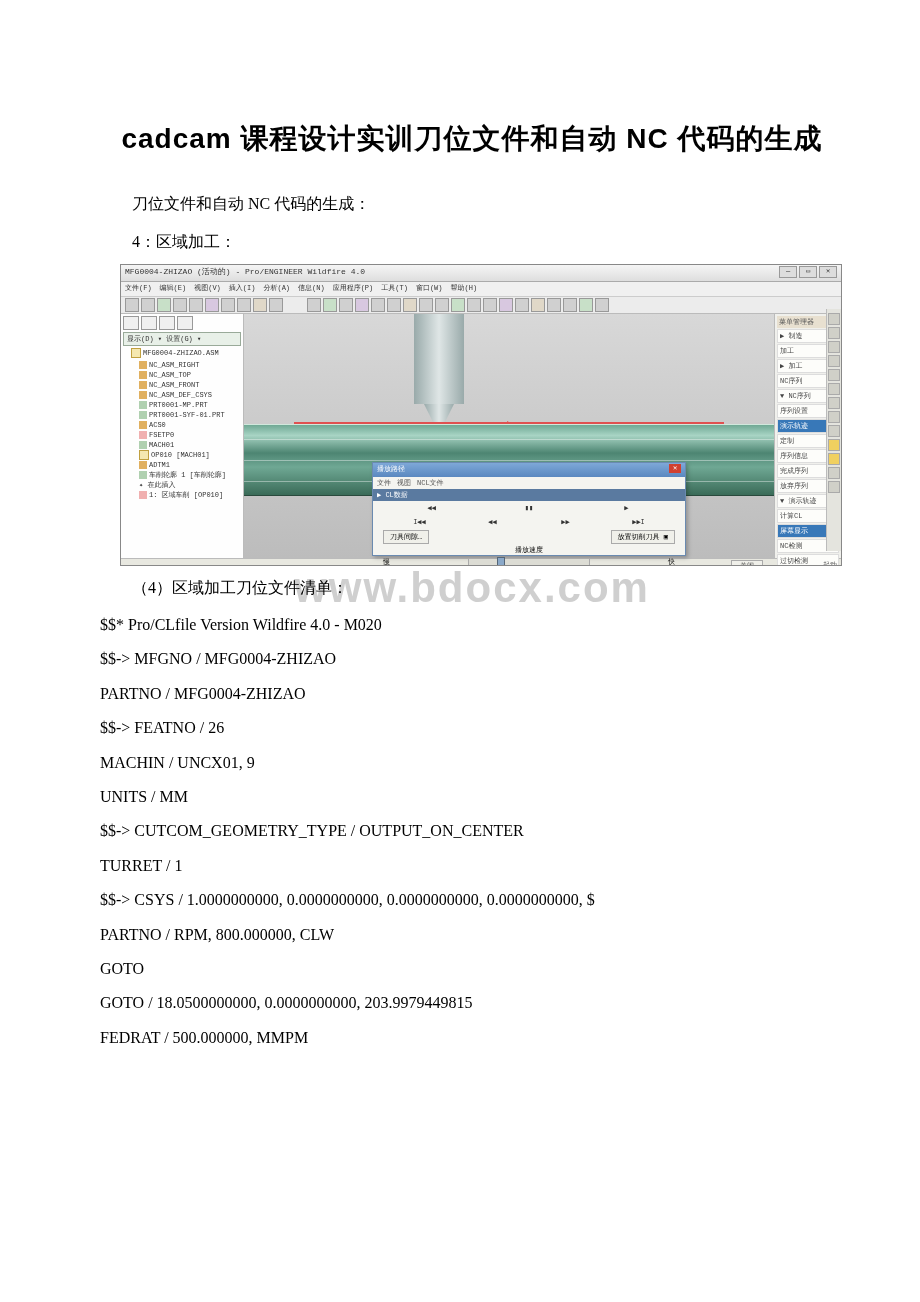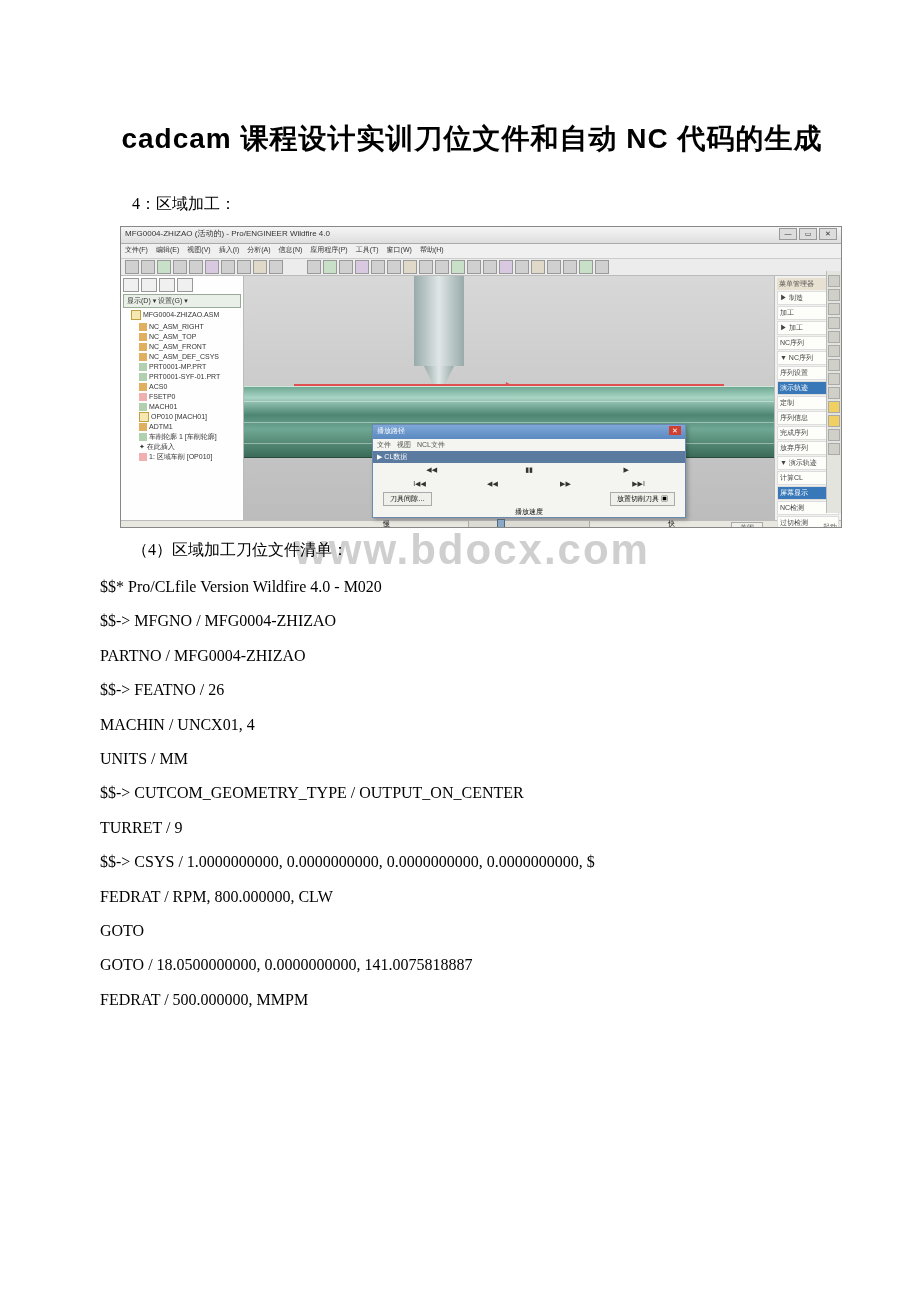--- a/index.html
+++ b/index.html
@@ -36,21 +36,21 @@
   .indent {
     text-indent: 1em;
   }
   .screenshot {
     width: 720px;
     height: 300px;
     margin: 6px 0 4px 20px;
     position: relative;
     background: #3b82f6;
     border: 1px solid #888;
-    font-family: Liberation Sans, sans-serif;
+    font-family: Liberation Mono, monospace;
     font-size: 8px;
     overflow: hidden;
   }
   .titlebar {
     height: 14px;
     background: linear-gradient(#f5f5f5, #dedede);
     border-bottom: 1px solid #aaa;
     font-size: 8px;
     padding: 1px 4px;
     color: #333;
@@ -178,20 +178,21 @@
   }
   .caption-row { position:relative; }
   .caption-row .body-text { position:relative; z-index:2; }
 </style>
 </head>
 <body>
 
 <div class="page">
   <h1>cadcam 课程设计实训刀位文件和自动 NC 代码的生成</h1>
 
+  <p class="body-text">刀位文件和自动 NC 代码的生成：</p>
 
   <p class="body-text">4：区域加工：</p>
 
   <div class="screenshot">
     <div class="titlebar">
       <span>MFG0004-ZHIZAO (活动的) - Pro/ENGINEER Wildfire 4.0</span>
       <span class="winbtns">
         <span class="winbtn">—</span>
         <span class="winbtn">▭</span>
         <span class="winbtn">✕</span>
@@ -360,22 +361,22 @@
 
   <div class="caption-row">
     <p class="body-text">（4）区域加工刀位文件清单：</p>
     <div class="watermark">www.bdocx.com</div>
   </div>
 
   <p class="code-line">$$* Pro/CLfile Version Wildfire 4.0 - M020</p>
   <p class="code-line">$$-&gt; MFGNO / MFG0004-ZHIZAO</p>
   <p class="code-line">PARTNO / MFG0004-ZHIZAO</p>
   <p class="code-line">$$-&gt; FEATNO / 26</p>
-  <p class="code-line">MACHIN / UNCX01, 4</p>
+  <p class="code-line">MACHIN / UNCX01, 9</p>
   <p class="code-line">UNITS / MM</p>
   <p class="code-line">$$-&gt; CUTCOM_GEOMETRY_TYPE / OUTPUT_ON_CENTER</p>
-  <p class="code-line">TURRET / 9</p>
+  <p class="code-line">TURRET / 1</p>
   <p class="code-line">$$-&gt; CSYS / 1.0000000000, 0.0000000000, 0.0000000000, 0.0000000000, $</p>
-  <p class="code-line">FEDRAT / RPM, 800.000000, CLW</p>
+  <p class="code-line">PARTNO / RPM, 800.000000, CLW</p>
   <p class="code-line">GOTO</p>
-  <p class="code-line">GOTO / 18.0500000000, 0.0000000000, 141.0075818887</p>
+  <p class="code-line">GOTO / 18.0500000000, 0.0000000000, 203.9979449815</p>
   <p class="code-line">FEDRAT / 500.000000, MMPM</p>
 </div>
 
 </body></html>

